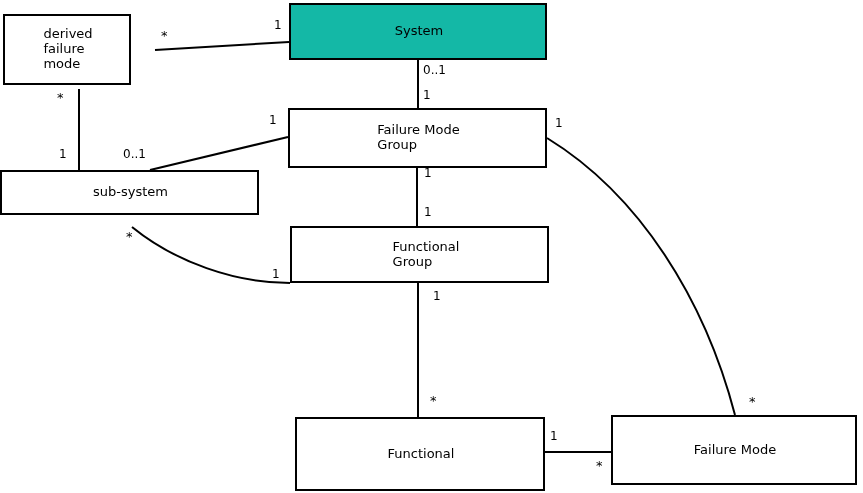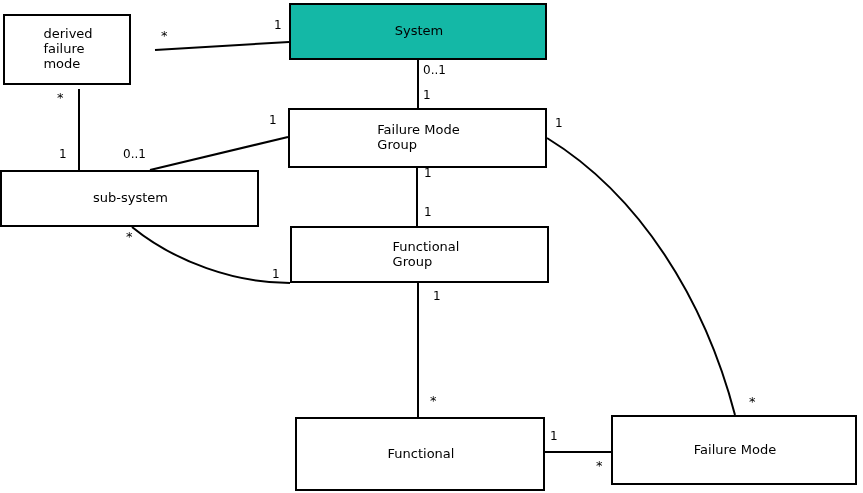--- a/index.html
+++ b/index.html
@@ -79,21 +79,21 @@
 failure
 mode</div>
       </div>
       <div class="node" style="left: 289px; top: 3px; width: 258px; height: 57px; border-color: rgb(0, 0, 0); background: #14b8a6;">
         <div class="node-label">System</div>
       </div>
       <div class="node" style="left: 288px; top: 108px; width: 259px; height: 60px; border-color: rgb(0, 0, 0); background: rgb(255, 255, 255);">
         <div class="node-label">Failure Mode
 Group</div>
       </div>
-      <div class="node" style="left: 0px; top: 170px; width: 259px; height: 57px; border-color: rgb(0, 0, 0); background: rgb(255, 255, 255);">
+      <div class="node" style="left: 0px; top: 170px; width: 259px; height: 45px; border-color: rgb(0, 0, 0); background: rgb(255, 255, 255);">
         <div class="node-label">sub-system</div>
       </div>
       <div class="node" style="left: 290px; top: 226px; width: 259px; height: 57px; border-color: rgb(0, 0, 0); background: rgb(255, 255, 255); padding-left: 11px;">
         <div class="node-label">Functional
 Group</div>
       </div>
       <div class="node" style="left: 295px; top: 417px; width: 250px; height: 74px; border-color: rgb(0, 0, 0); background: rgb(255, 255, 255);">
         <div class="node-label">Functional</div>
       </div>
       <div class="node" style="left: 611px; top: 415px; width: 246px; height: 70px; border-color: rgb(0, 0, 0); background: rgb(255, 255, 255);">

